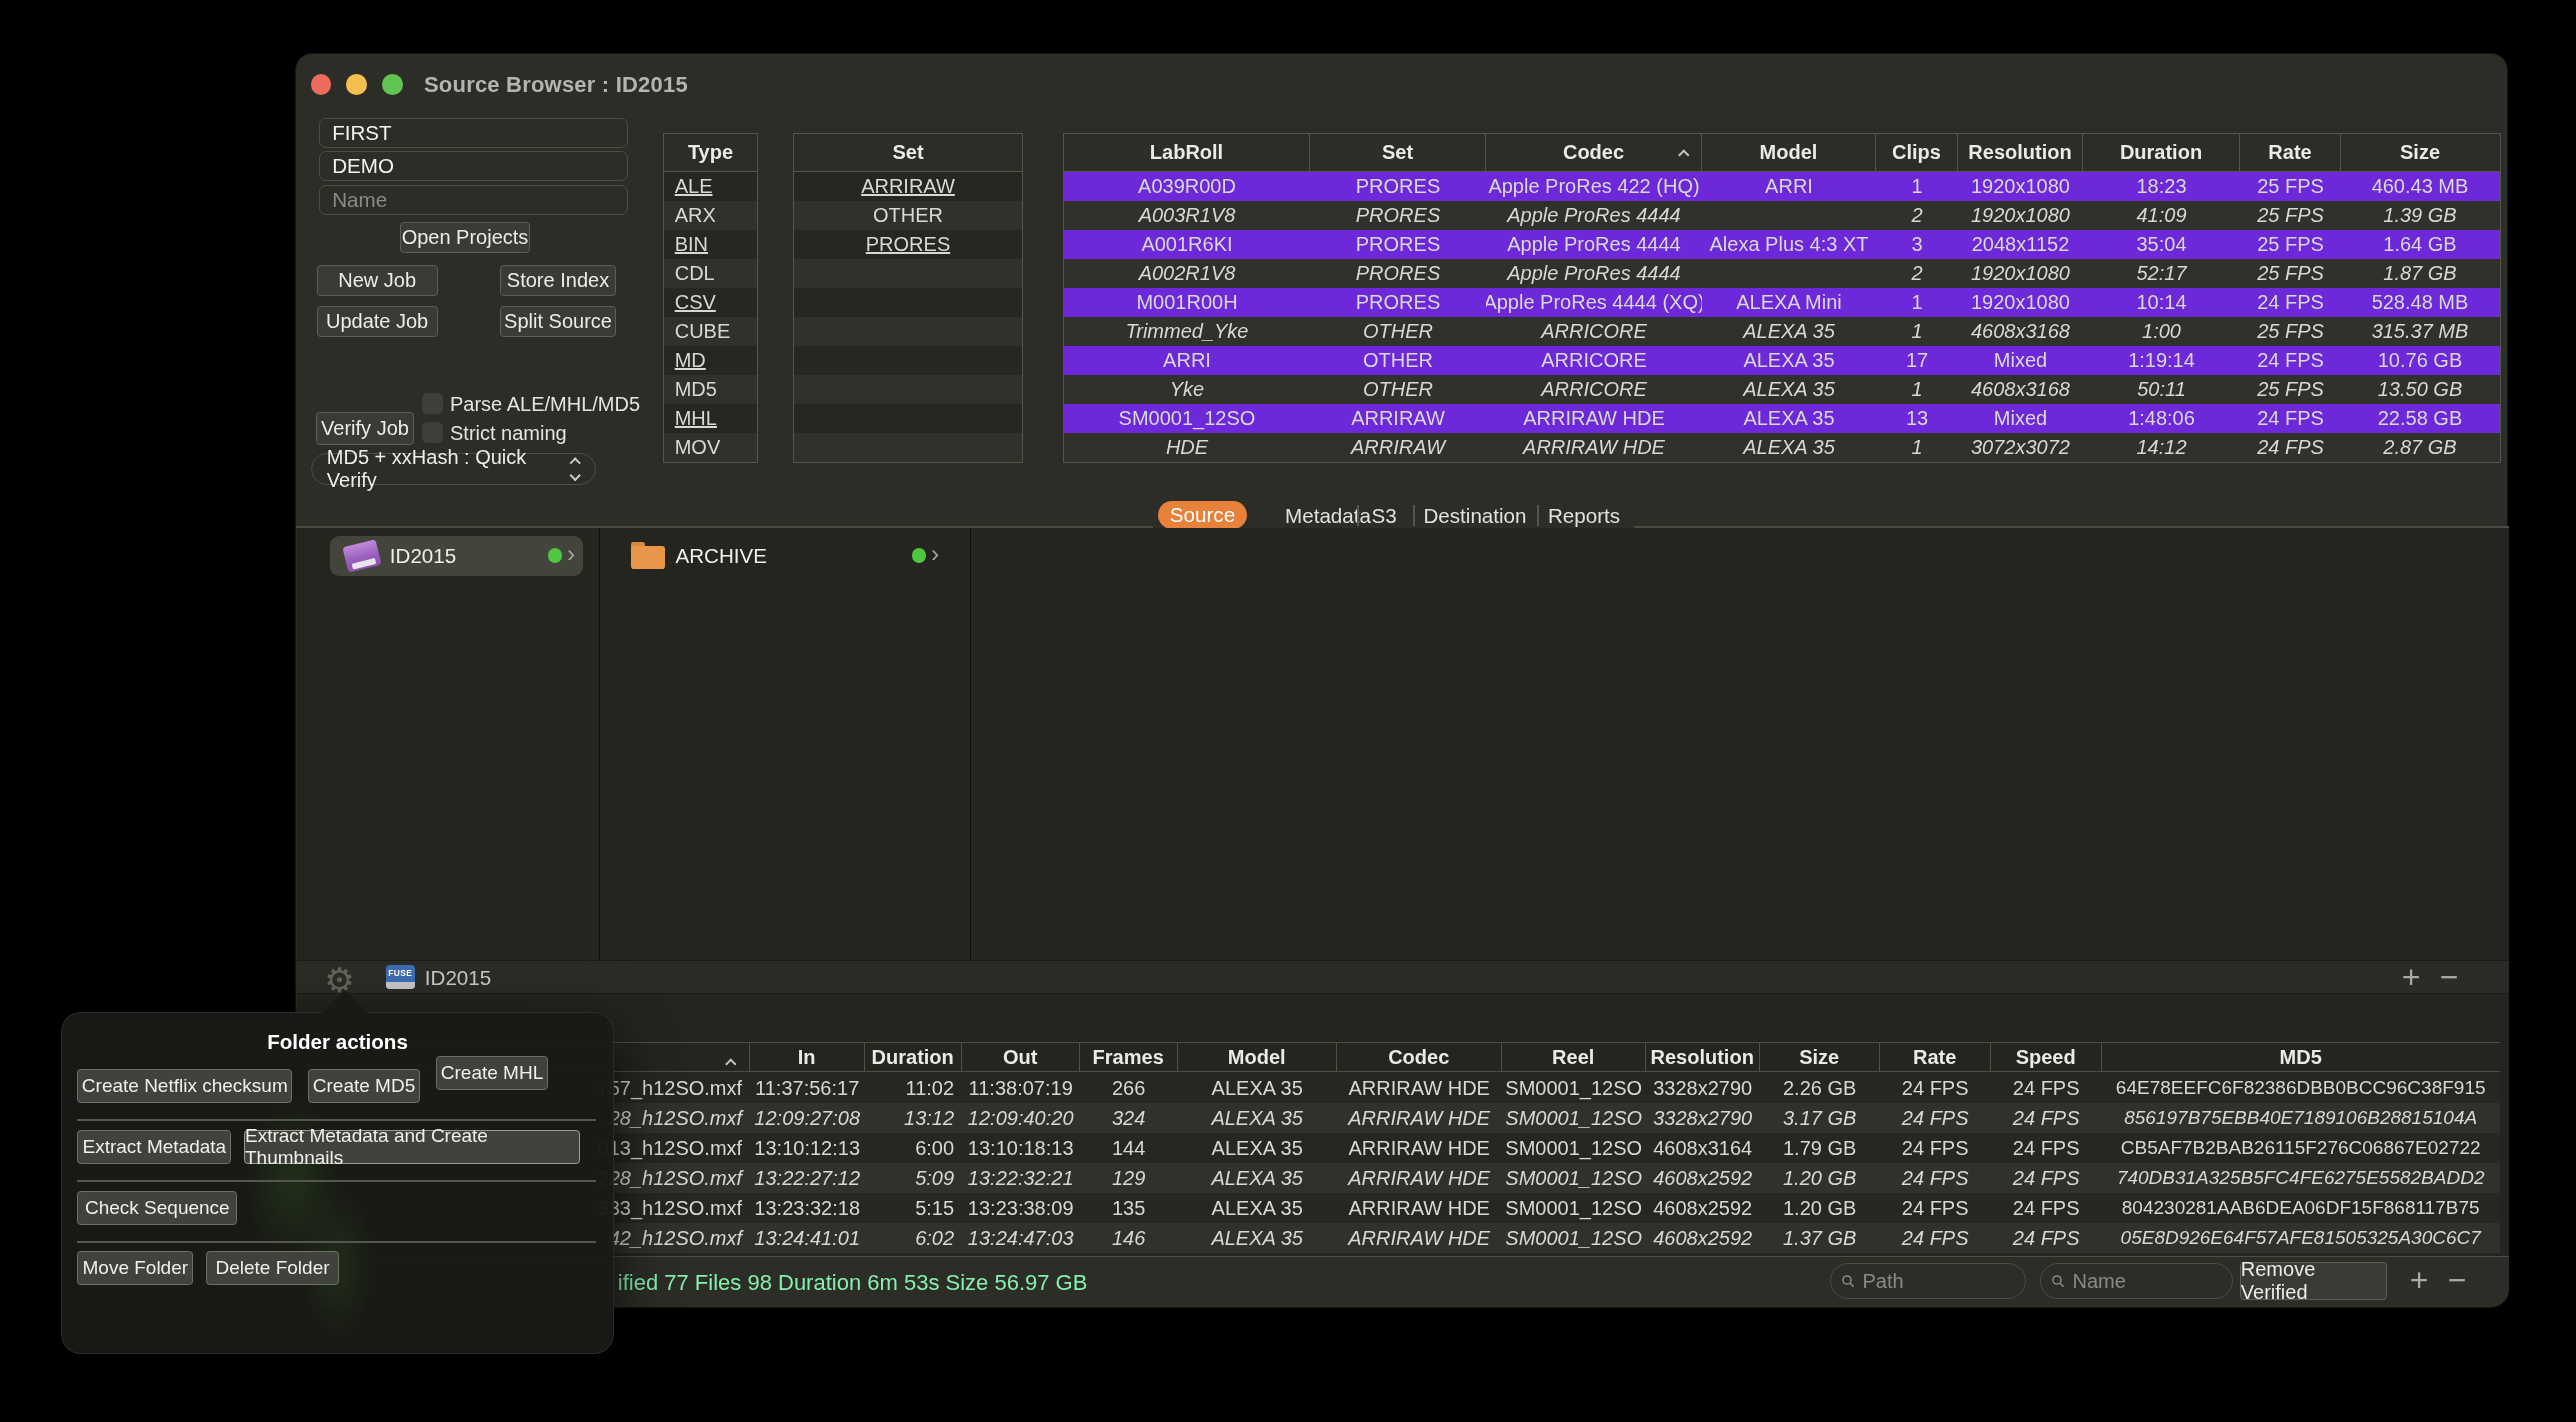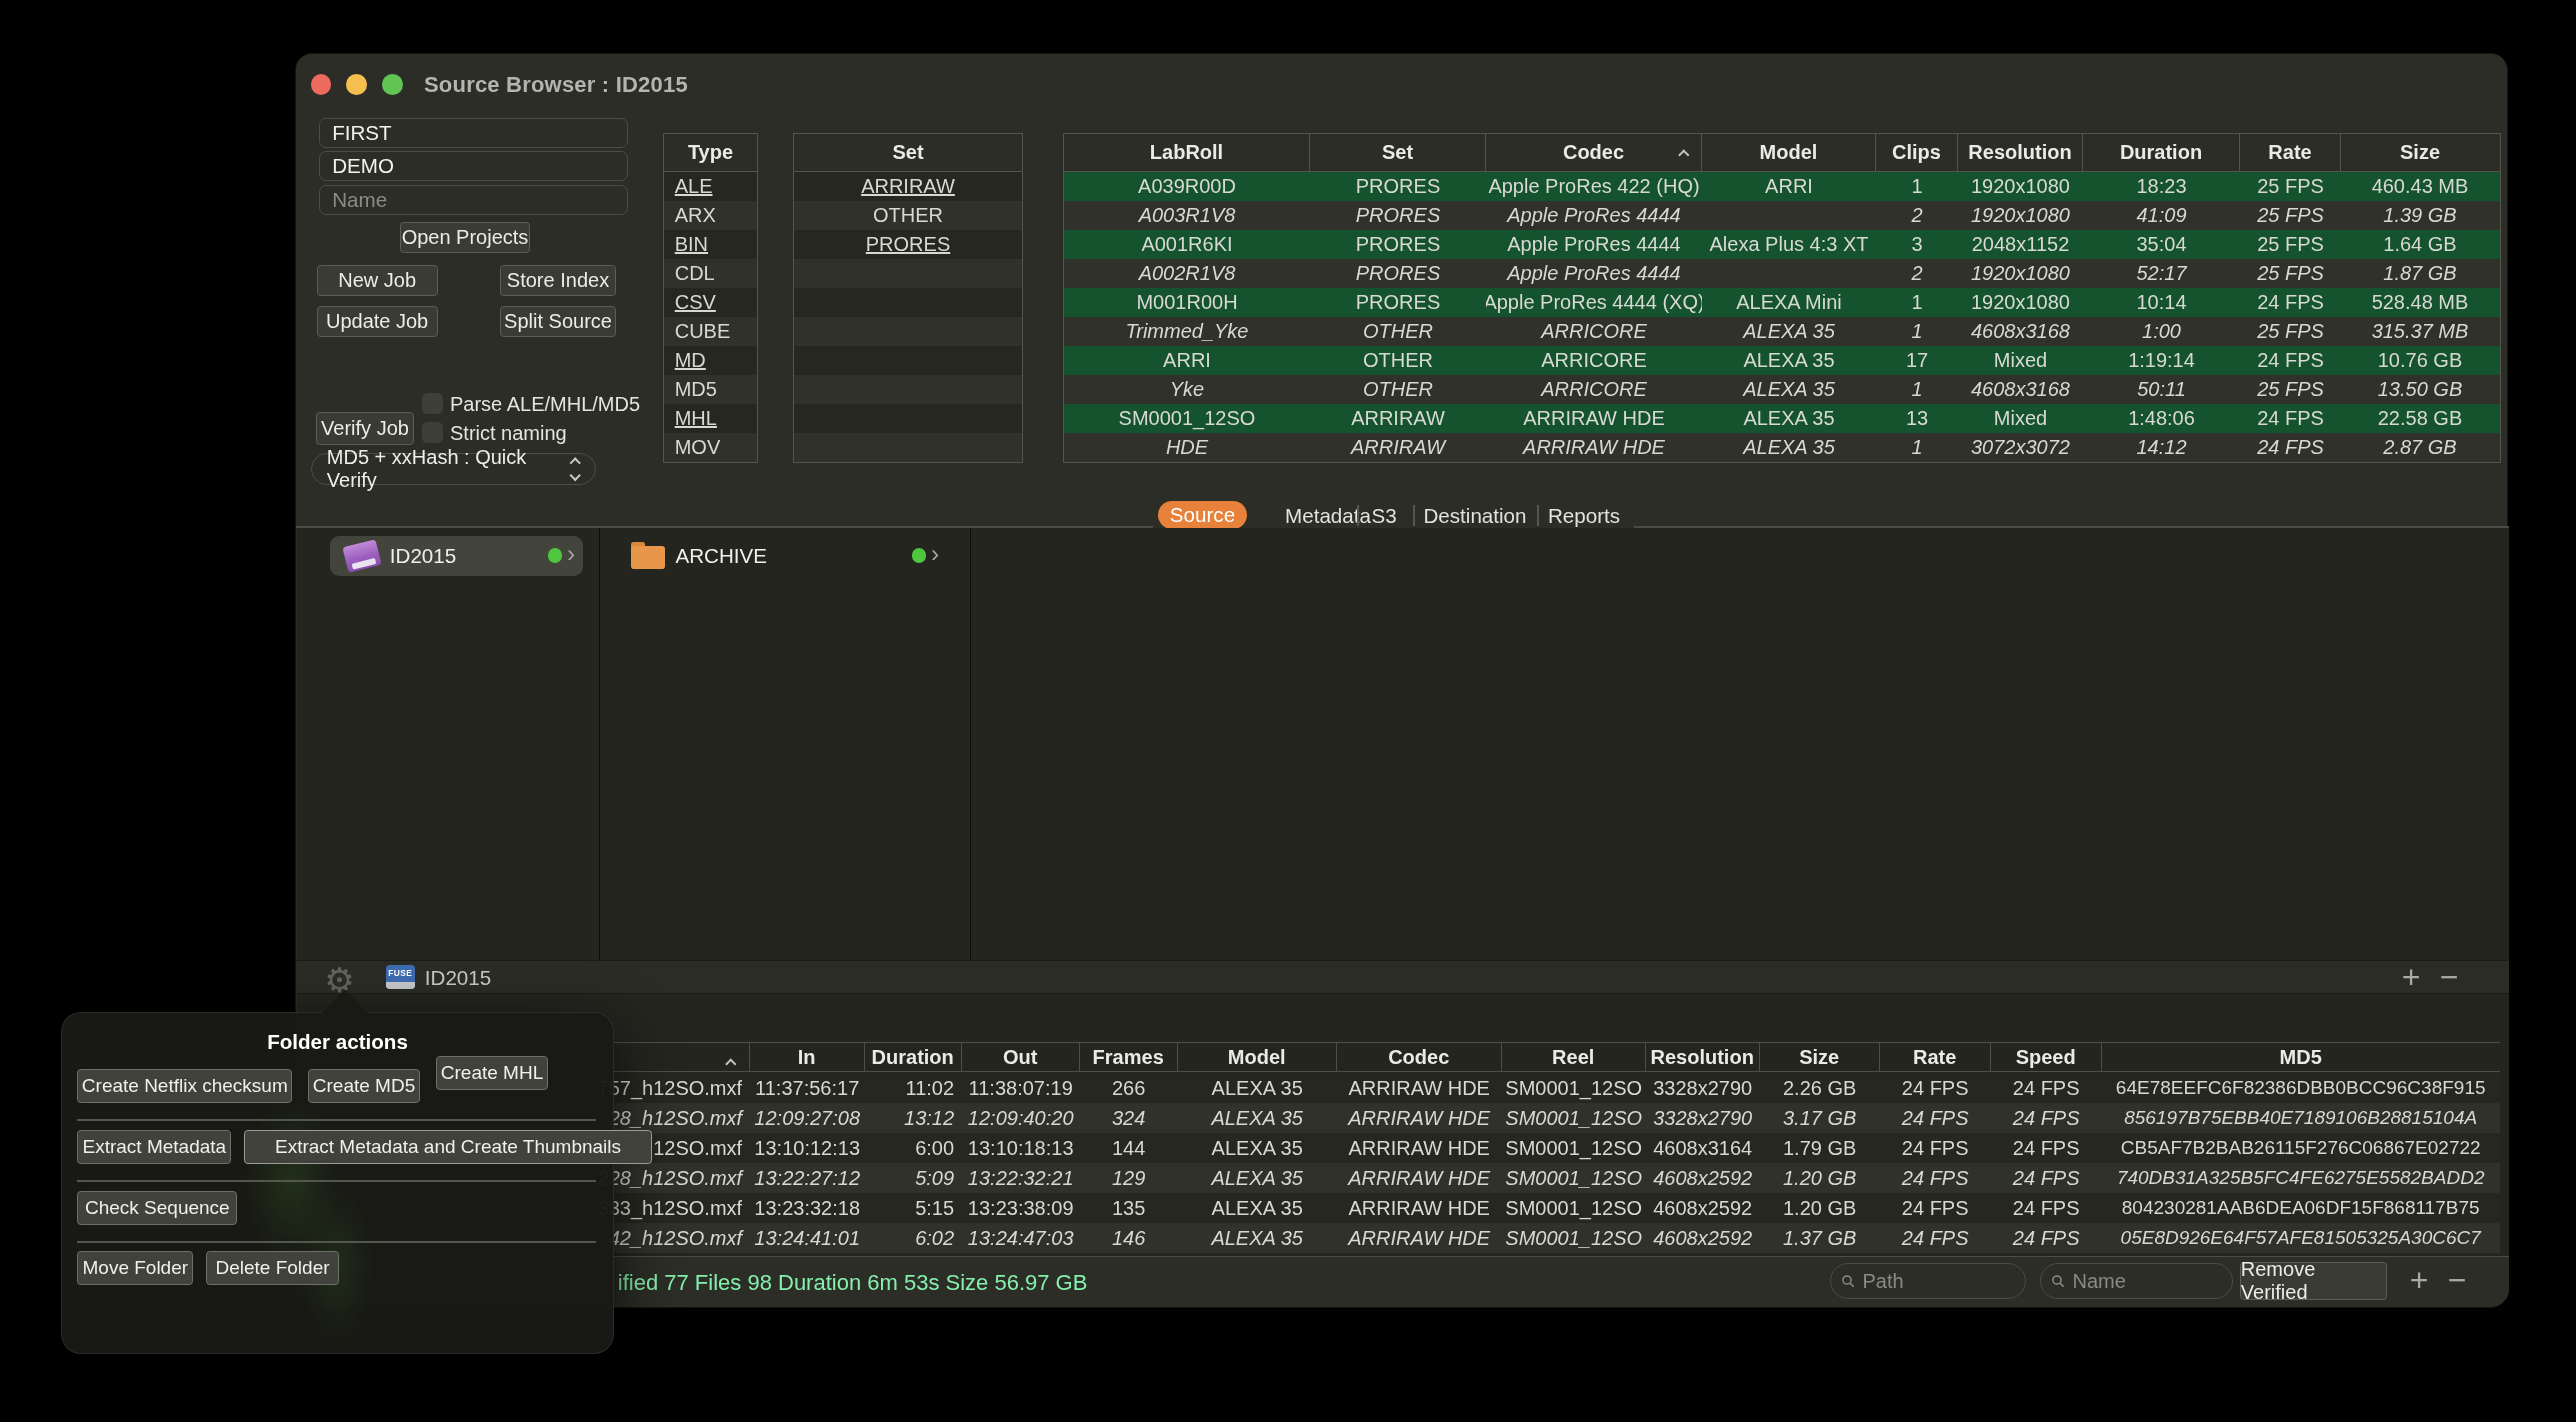--- a/index.html
+++ b/index.html
@@ -39,21 +39,21 @@
   .lrow.even { background:#262720;text-decoration:underline; } .lrow.odd { background:#2f312a; }
   .type-panel .lrow { padding-left:10.7px; }
   .set-panel .lrow { justify-content:center; }
 
   .grid-h { display:grid; height:38px; border-bottom:0.8px solid #54554d; }
   .grid-h > div { display:flex; align-items:center; justify-content:center; font-size:20px; font-weight:700;
                   color:#eaeae6; border-right:0.8px solid #54554d; position:relative; }
   .grid-h > div:last-child { border-right:none; }
   .grid-r { display:grid; height:29px; }
   .grid-r > div { display:flex; align-items:center; justify-content:center; font-size:20px; color:#d9d9d4; overflow:hidden; white-space:nowrap; }
-  .grid-r.even { background:#14532d; } .grid-r.odd { background:#2f312a;font-style:italic; }
+  .grid-r.even { background:#6d28d9; } .grid-r.odd { background:#2f312a;font-style:italic; }
   .main-table .grid-h, .main-table .grid-r { grid-template-columns:246px 176px 216px 174px 82px 125px 157px 101px 158px; }
   .sort-up { position:absolute; right:13.8px; top:17px; width:7.6px; height:7.6px;
              border-left:2.3px solid #c4c4bf; border-top:2.3px solid #c4c4bf; transform:rotate(45deg); }
 
   
   .tab-line { position:absolute; height:1.5px; background:#4a4b43; top:472px; }
   .tab-pill { position:absolute; top:447px; height:28px; border-radius:14.5px; display:flex; align-items:center;
               justify-content:center; font-size:20.6px; }
   .tab-pill.active { background:#e8823a; color:#fff; font-weight:400; }
   .tab-text { position:absolute; top:450px; transform:translateX(-50%); font-size:20.6px; color:#e2e2de; }
@@ -556,21 +556,21 @@
   </div>
 
   <div class="popup-arrow"></div>
   <div class="popup">
     <div class="popup-title">Folder actions</div>
     <div class="pbtn" style="left:15.3px; top:56px; width:215px;">Create Netflix checksum</div>
     <div class="pbtn" style="left:246px; top:56px; width:112px;">Create MD5</div>
     <div class="pbtn" style="left:374px; top:43px; width:112px;">Create MHL</div>
     <div class="pdiv" style="top:106px;"></div>
     <div class="pbtn" style="left:15.3px; top:117px; width:154px;">Extract Metadata</div>
-    <div class="pbtn hl" style="left:182px; top:117px; width:408px;">Extract Metadata and Create Thumbnails</div>
+    <div class="pbtn hl" style="left:182px; top:117px; width:336px;">Extract Metadata and Create Thumbnails</div>
     <div class="pdiv" style="top:167px;"></div>
     <div class="pbtn" style="left:15.3px; top:178px; width:160px;">Check Sequence</div>
     <div class="pdiv" style="top:228px;"></div>
     <div class="pbtn" style="left:15.3px; top:238px; width:116px;">Move Folder</div>
     <div class="pbtn" style="left:144px; top:238px; width:133px;">Delete Folder</div>
   </div>
 </div>
 
 
 </body></html>

